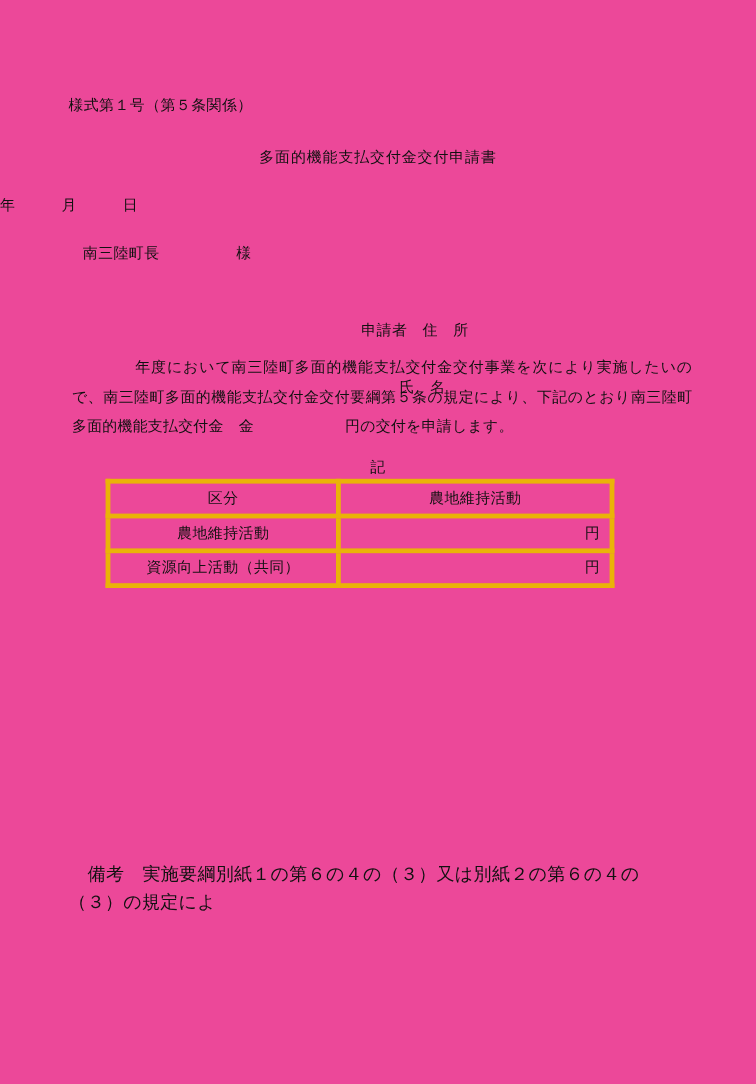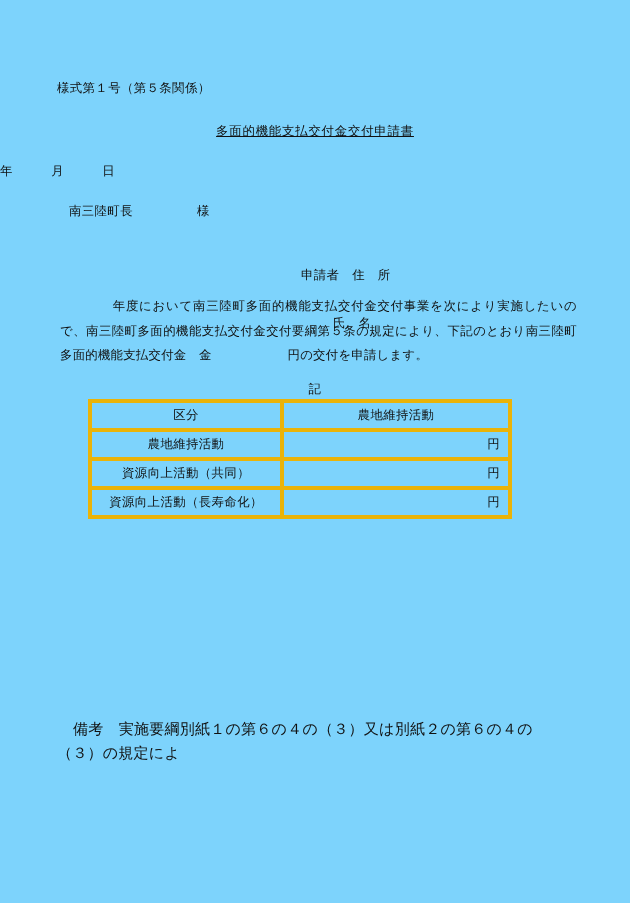--- a/index.html
+++ b/index.html
@@ -17,21 +17,21 @@
     color: #000000;
     -webkit-font-smoothing: antialiased;
   }
 
   .page {
     position: absolute;
     left: 0;
     top: 0;
     width: 630px;
     height: 903px;
-    background: #7dd3fc;
+    background: #ec4899;
   }
 
   
   .tx {
     position: absolute;
     font-size: 12.4px;
     line-height: 25px;
     letter-spacing: 0.4px;
     white-space: pre;
     color: #111111;
@@ -44,21 +44,20 @@
   }
 
   
   .doc-title {
     left: 0;
     top: 119px;
     width: 630px;
     text-align: center;
     white-space: pre;
     letter-spacing: 0.8px;
-    text-decoration: underline;
   }
 
   
   .date-line {
     left: 0;
     top: 159px;
     width: 570px;
     text-align: left;
     letter-spacing: 0.4px;
   }
@@ -192,24 +191,20 @@
     </thead>
     <tbody>
       <tr>
         <td class="label">農地維持活動</td>
         <td class="amount">円</td>
       </tr>
       <tr>
         <td class="label">資源向上活動（共同）</td>
         <td class="amount">円</td>
       </tr>
-      <tr>
-        <td class="label">資源向上活動（長寿命化）</td>
-        <td class="amount">円</td>
-      </tr>
     </tbody>
   </table>
 
   <div class="remarks">
     <span>備考　実施要綱別紙１の第６の４の（３）又は別紙２の第６の４の（３）の規定によ</span>
   </div>
 
 </div>
 
 </body></html>

